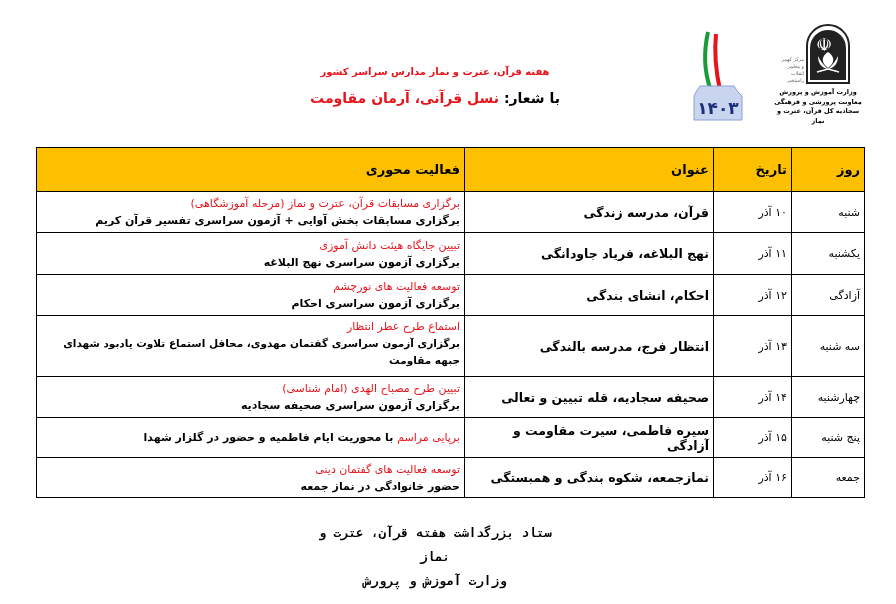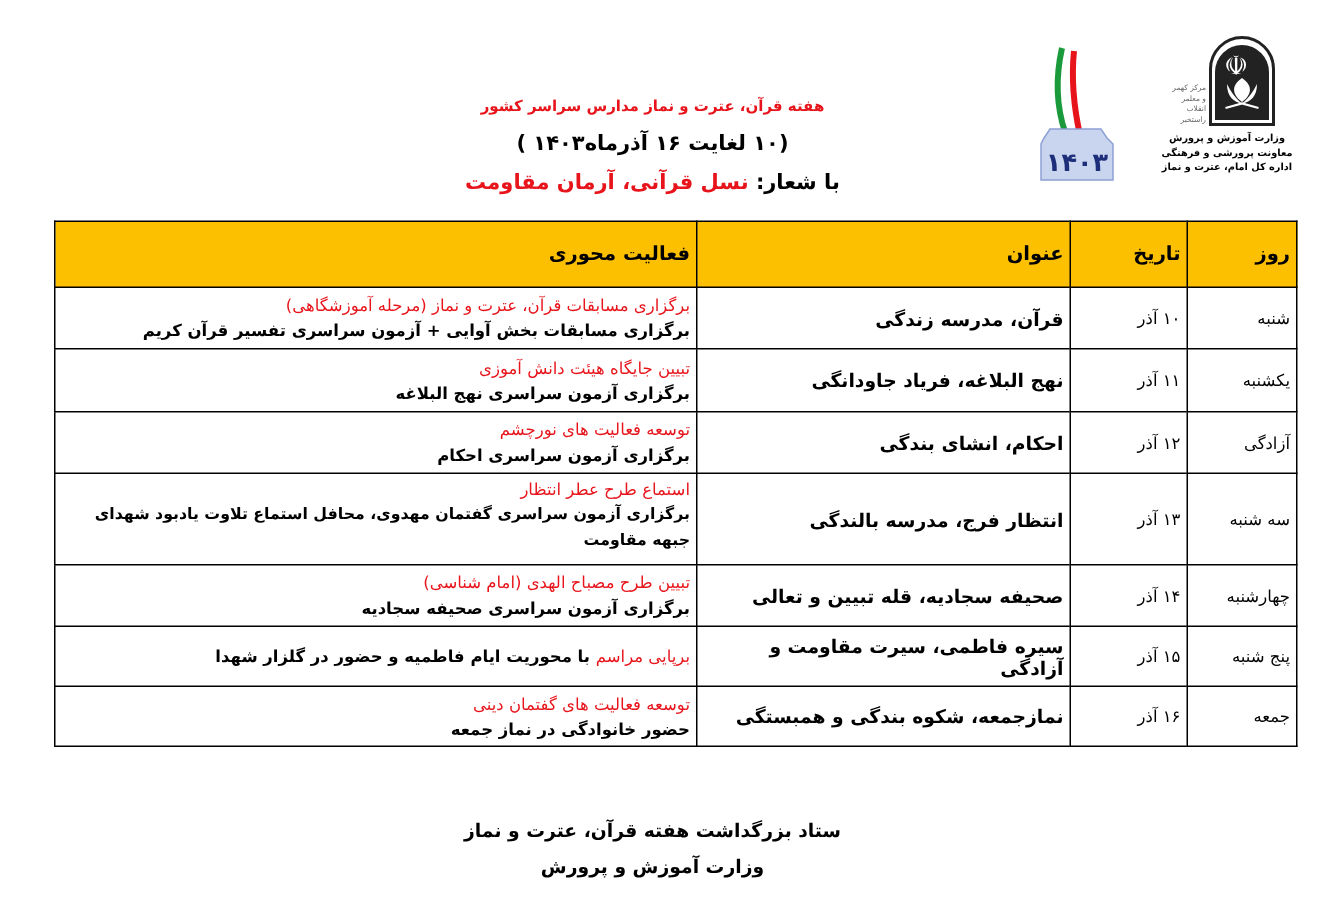--- a/index.html
+++ b/index.html
@@ -35,28 +35,27 @@
     table-layout:fixed;
   }
   table.sched th, table.sched td { border:1.5px solid #000; text-align:right; vertical-align:middle; padding:2px 4px; }
   table.sched th { background:#fcc000; height:39px; font-weight:bold; font-size:13px; }
   td.day, td.date { font-size:11px;margin-top:16px; }
   td.title { font-size:12.5px; font-weight:bold; }
   td.act { font-size:11px; line-height:17px; }
   .red { color:#e8141b; }
   .blk { color:#000; font-weight:bold; }
 
-  .footer { position:absolute; left:300px; top:542px; width:270px; text-align:center; direction:rtl; font-weight:bold; font-size:12.5px; line-height:24px; }
+  .footer { position:absolute; left:300px; top:522px; width:270px; text-align:center; direction:rtl; font-weight:bold; font-size:12.5px; line-height:24px;font-family:Liberation Mono, monospace; }
 </style>
 </head>
 <body>
 
 <div class="title-block">
   <div class="t1">هفته قرآن، عترت و نماز مدارس سراسر کشور</div>
-  <div class="t2">(۱۰ لغایت ۱۶ آذرماه۱۴۰۳ )</div>
   <div class="t3">
     <span class="lab">با شعار: </span><span class="val">نسل قرآنی، آرمان مقاومت</span>
   </div>
 </div>
 
 <div class="logo-ministry">
   <div class="arch"></div>
   <div class="inner"></div>
   <div class="emblem">☫</div>
   <svg class="tulip" viewBox="0 0 28 24">
@@ -67,21 +66,21 @@
   </svg>
   <div class="side-lines">
     <div>مرکز کهمر</div>
     <div>و معلمر</div>
     <div>انقلاب</div>
     <div>راستخبر</div>
   </div>
   <div class="cap">
     <div>وزارت آموزش و پرورش</div>
     <div>معاونت پرورشی و فرهنگی</div>
-    <div>اداره کل امام، عترت و نماز</div>
+    <div>سجادیه کل قرآن، عترت و نماز</div>
   </div>
 </div>
 
 <svg class="logo-week" viewBox="0 0 55 92">
   <path d="M18 2 C14 20 14 40 20 58" stroke="#1a9a3a" stroke-width="4" fill="none"></path>
   <path d="M22 2 C18 22 20 40 24 58" stroke="#ffffff" stroke-width="3" fill="none"></path>
   <path d="M26 4 C24 24 26 42 30 60" stroke="#e8141b" stroke-width="4" fill="none"></path>
   <path d="M6 62 L10 56 L44 56 L48 62 L52 66 L52 90 L4 90 L4 66Z" fill="#c9d4ee" stroke="#8da0d6" stroke-width="1"></path>
   <text x="28" y="84" text-anchor="middle" font-size="17" font-weight="bold" fill="#1d2f7a" font-family="DejaVu Sans, sans-serif">۱۴۰۳</text>
 </svg>

